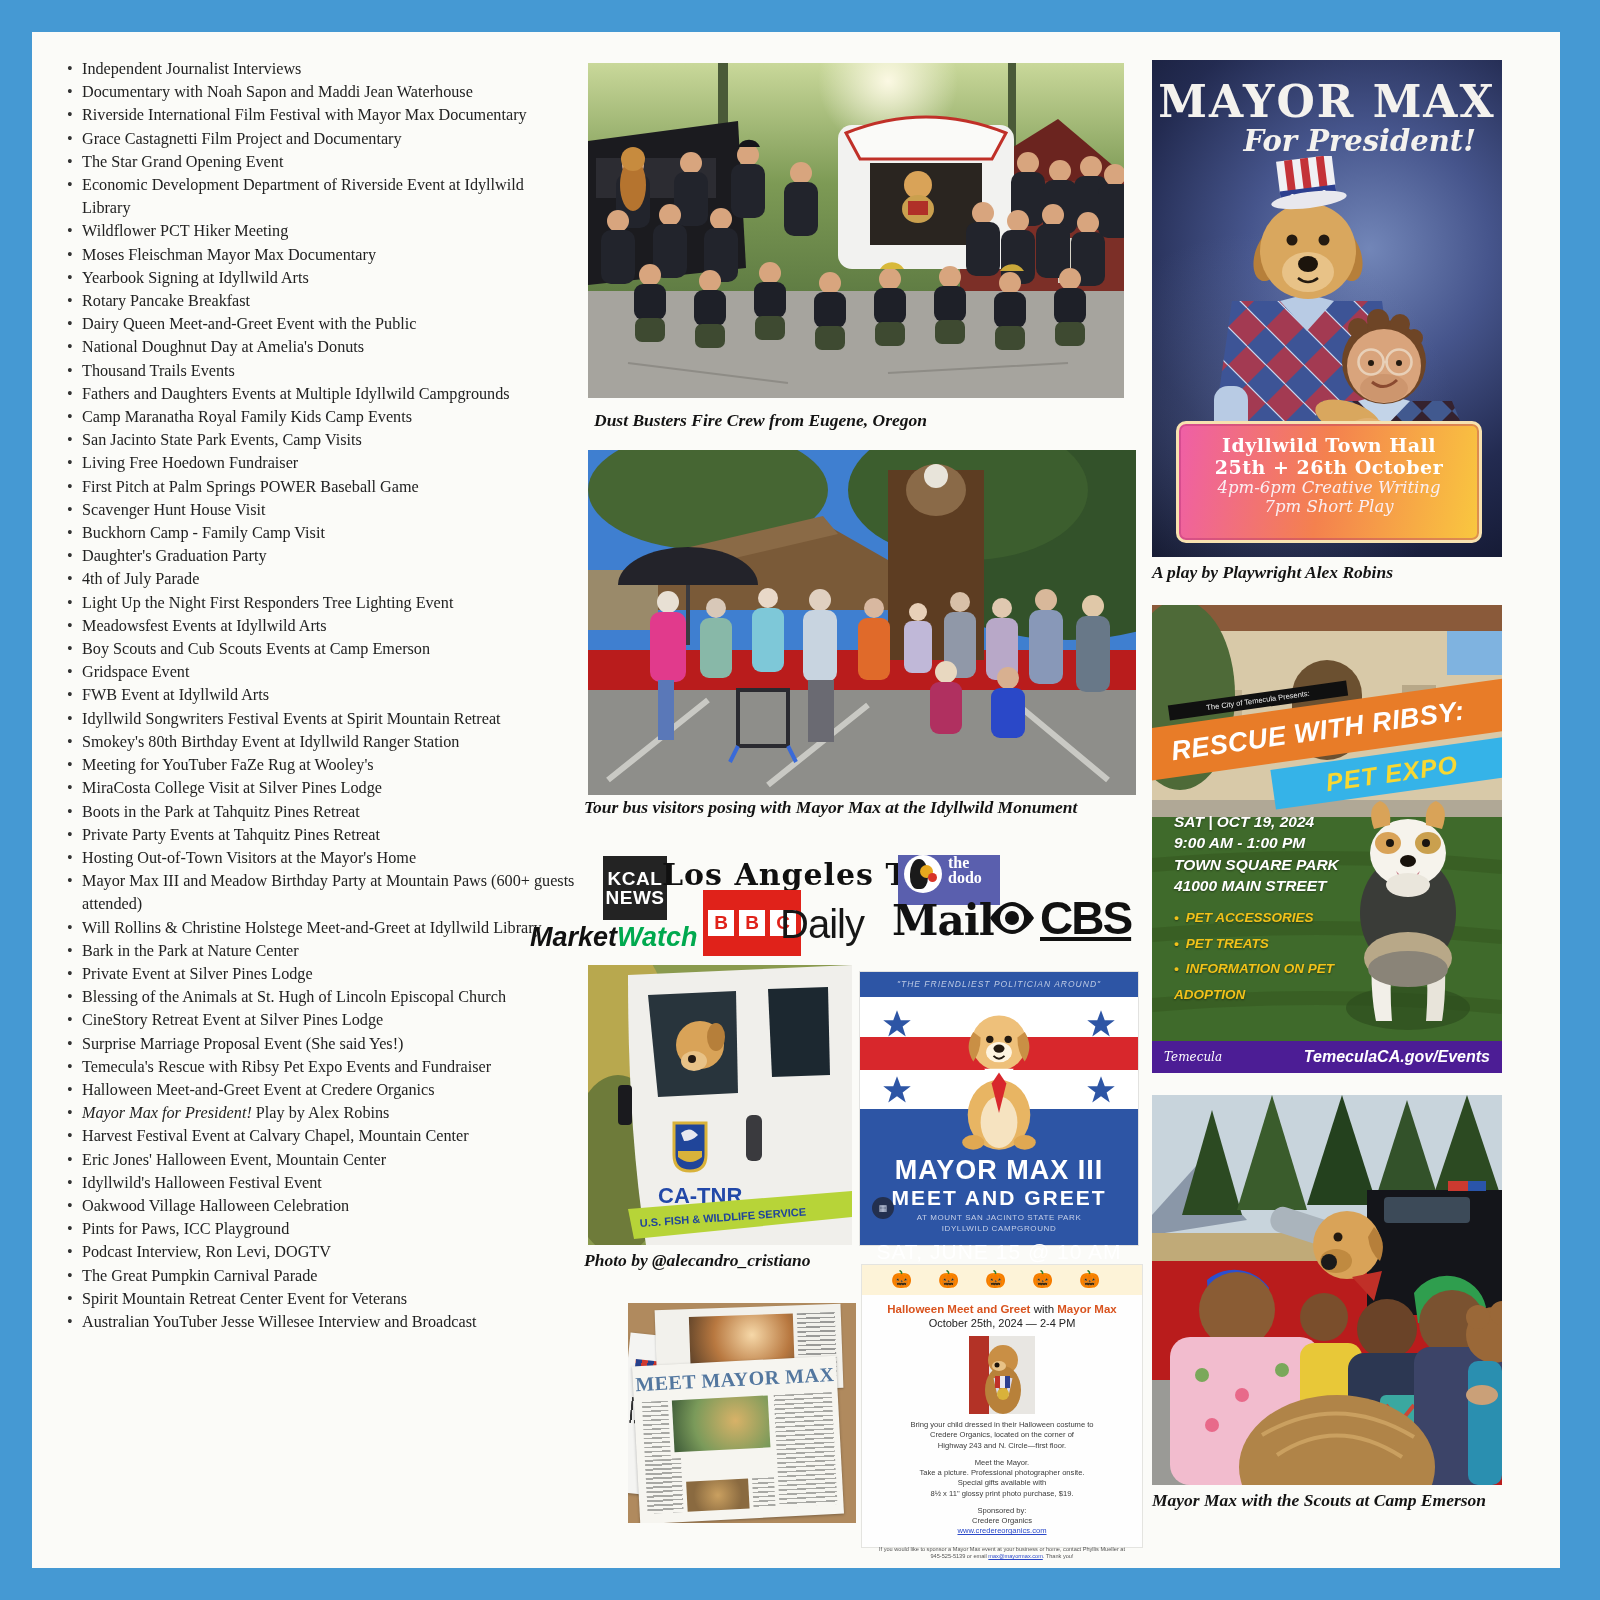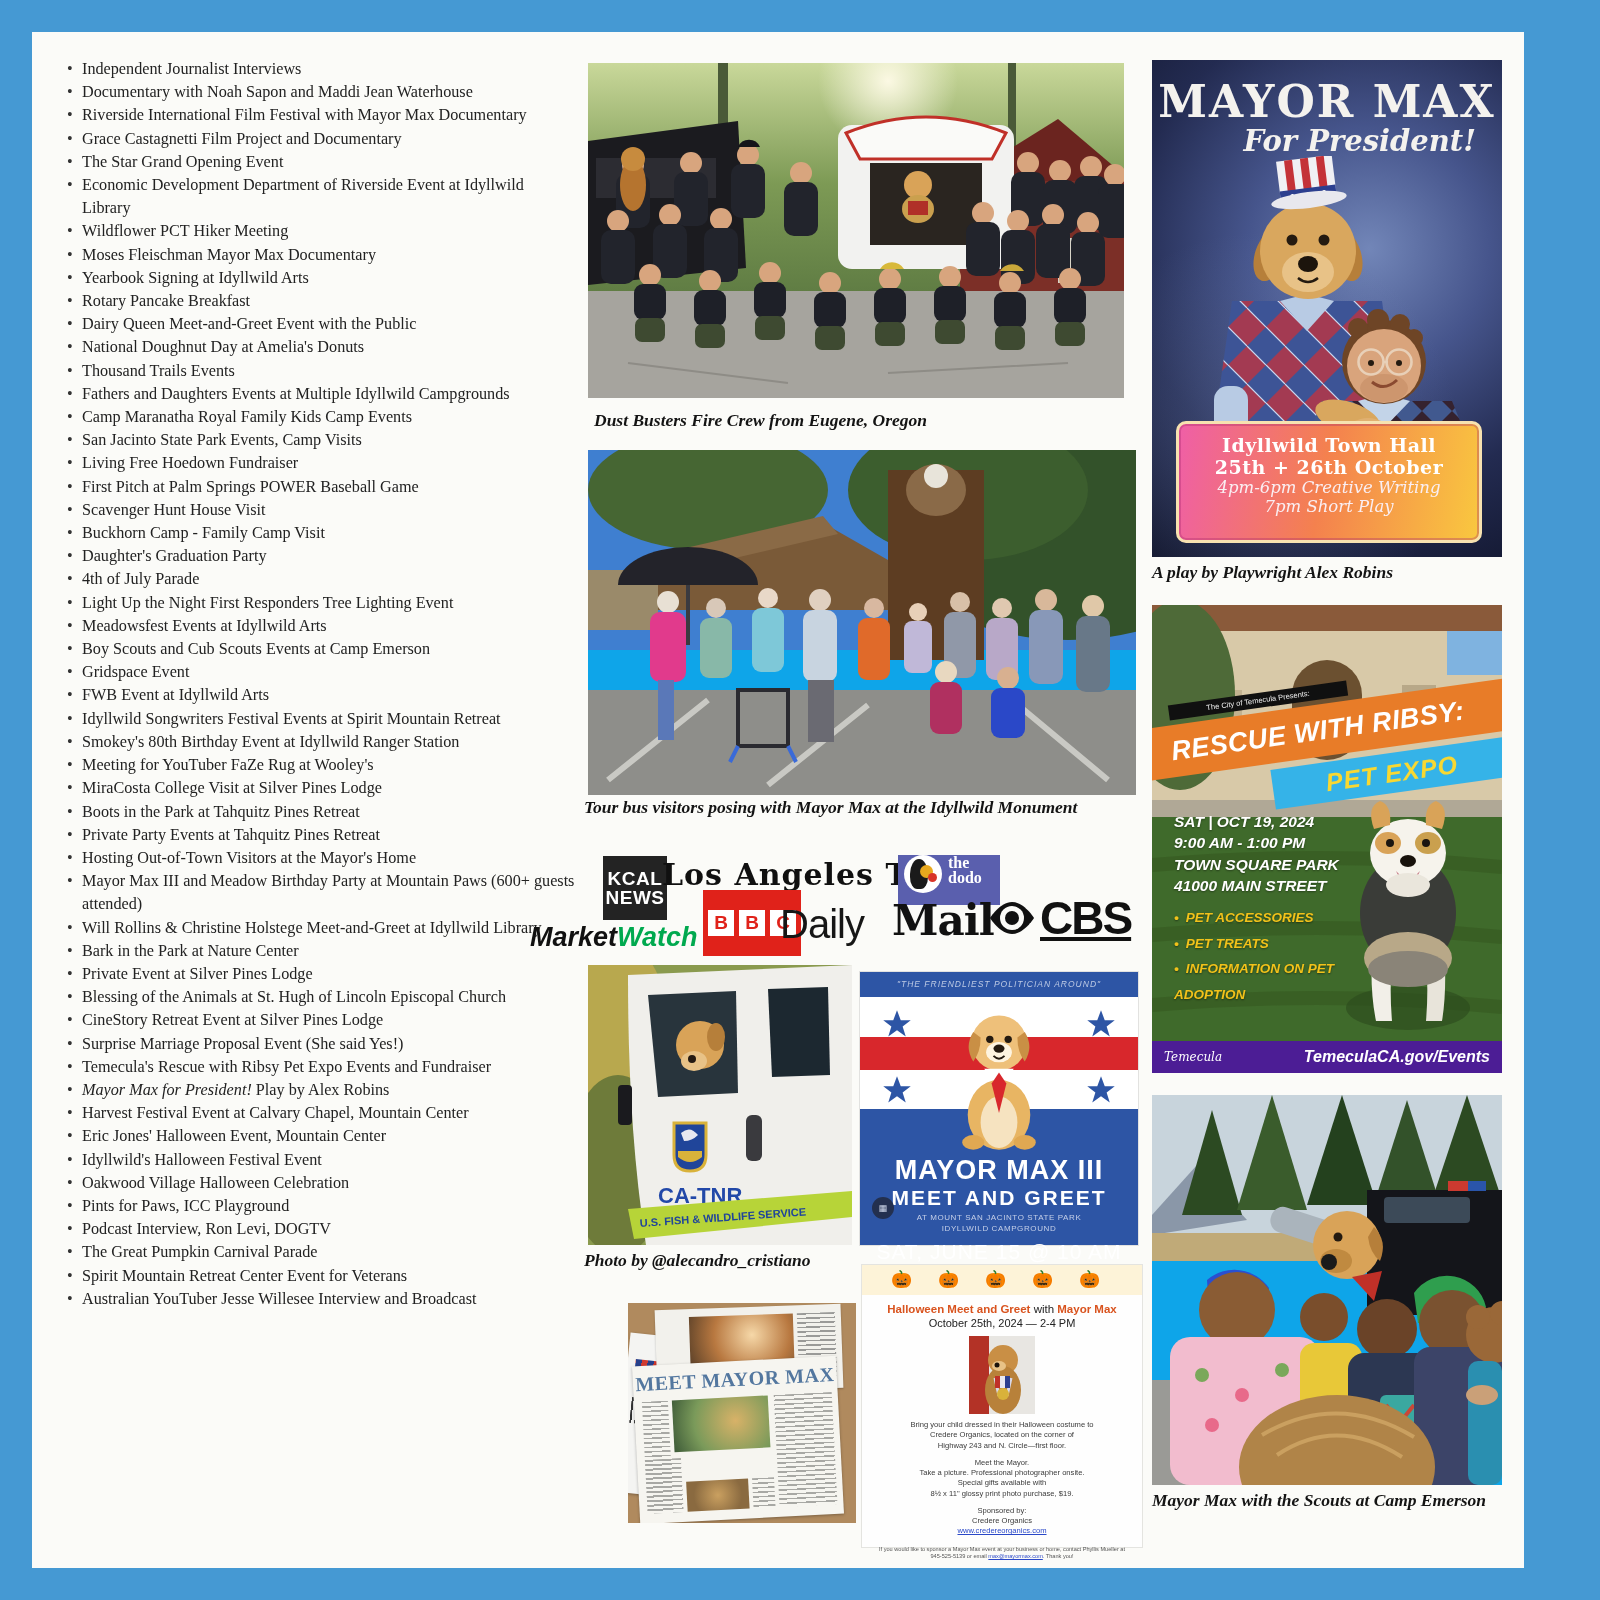--- a/index.html
+++ b/index.html
@@ -1,26 +1,26 @@
 <!DOCTYPE html>
 <html><head>
 <meta charset="utf-8">
 <style>
   html,body{margin:0;padding:0;background:#4599d3;}
-  .frame{position:relative;width:1524px;height:1600px;background:#4599d3;overflow:hidden;}
+  .frame{position:relative;width:1524px;height:1600px;background:#4599d3;overflow:hidden;padding-left:36px;}
   .page{position:absolute;left:32px;top:32px;width:1536px;height:1536px;background:#fbfbf8;}
   
   .events{position:absolute;left:34px;top:26px;width:510px;font:16.2px/23.2px "Liberation Serif","DejaVu Serif",serif;color:#222;}
   .events ul{margin:0;padding:0;list-style:none;}
   .events li{position:relative;padding-left:16px;}
   .events li::before{content:"\2022";position:absolute;left:1px;top:0;color:#333;}
   
   .cap{position:absolute;font:bold italic 17.5px/1.2 "Liberation Serif","DejaVu Serif",serif;color:#141414;white-space:nowrap;}
   
-  .art{position:absolute;overflow:hidden;background:#0ea5e9;}
+  .art{position:absolute;overflow:hidden;background:#b91c1c;}
   .art svg{display:block;width:100%;height:100%;}
   
   .logo{position:absolute;}
   .kcal{width:64px;height:64px;background:#232323;color:#fff;display:flex;flex-direction:column;align-items:center;justify-content:center;font:bold 19px/1 "Liberation Sans","DejaVu Sans",sans-serif;letter-spacing:.5px;}
   .latimes{font:bold 30px/1 "DejaVu Serif","Liberation Serif",serif;color:#101010;letter-spacing:1px;}
   .dodo{width:102px;height:50px;background:#5a5fae;display:flex;align-items:flex-start;gap:6px;padding-left:6px;box-sizing:border-box;}
   .dodo .bird{width:38px;height:38px;background:#fff;border-radius:50%;position:relative;flex:0 0 auto;}
   .dodo .bird i{position:absolute;left:6px;top:4px;width:18px;height:30px;background:#1a1a1a;border-radius:50% 50% 40% 40%;}
   .dodo .bird u{position:absolute;left:16px;top:10px;width:13px;height:13px;background:#e8a81e;border-radius:50%;}
   .dodo .bird s{position:absolute;left:24px;top:18px;width:9px;height:9px;background:#d83428;border-radius:50%;}
@@ -189,20 +189,21 @@
         <li><span>Private Event at Silver Pines Lodge</span></li>
 
         <li><span>Blessing of the Animals at St. Hugh of Lincoln Episcopal Church</span></li>
 
         <li><span>CineStory Retreat Event at Silver Pines Lodge</span></li>
 
         <li><span>Surprise Marriage Proposal Event (She said Yes!)</span></li>
 
         <li><span>Temecula's Rescue with Ribsy Pet Expo Events and Fundraiser</span></li>
 
+        <li><span>Halloween Meet-and-Greet Event at Credere Organics</span></li>
 
         <li><i>Mayor Max for President!</i><span> Play by Alex Robins</span></li>
 
         <li><span>Harvest Festival Event at Calvary Chapel, Mountain Center</span></li>
 
         <li><span>Eric Jones' Halloween Event, Mountain Center</span></li>
 
         <li><span>Idyllwild's Halloween Festival Event</span></li>
 
         <li><span>Oakwood Village Halloween Celebration</span></li>

